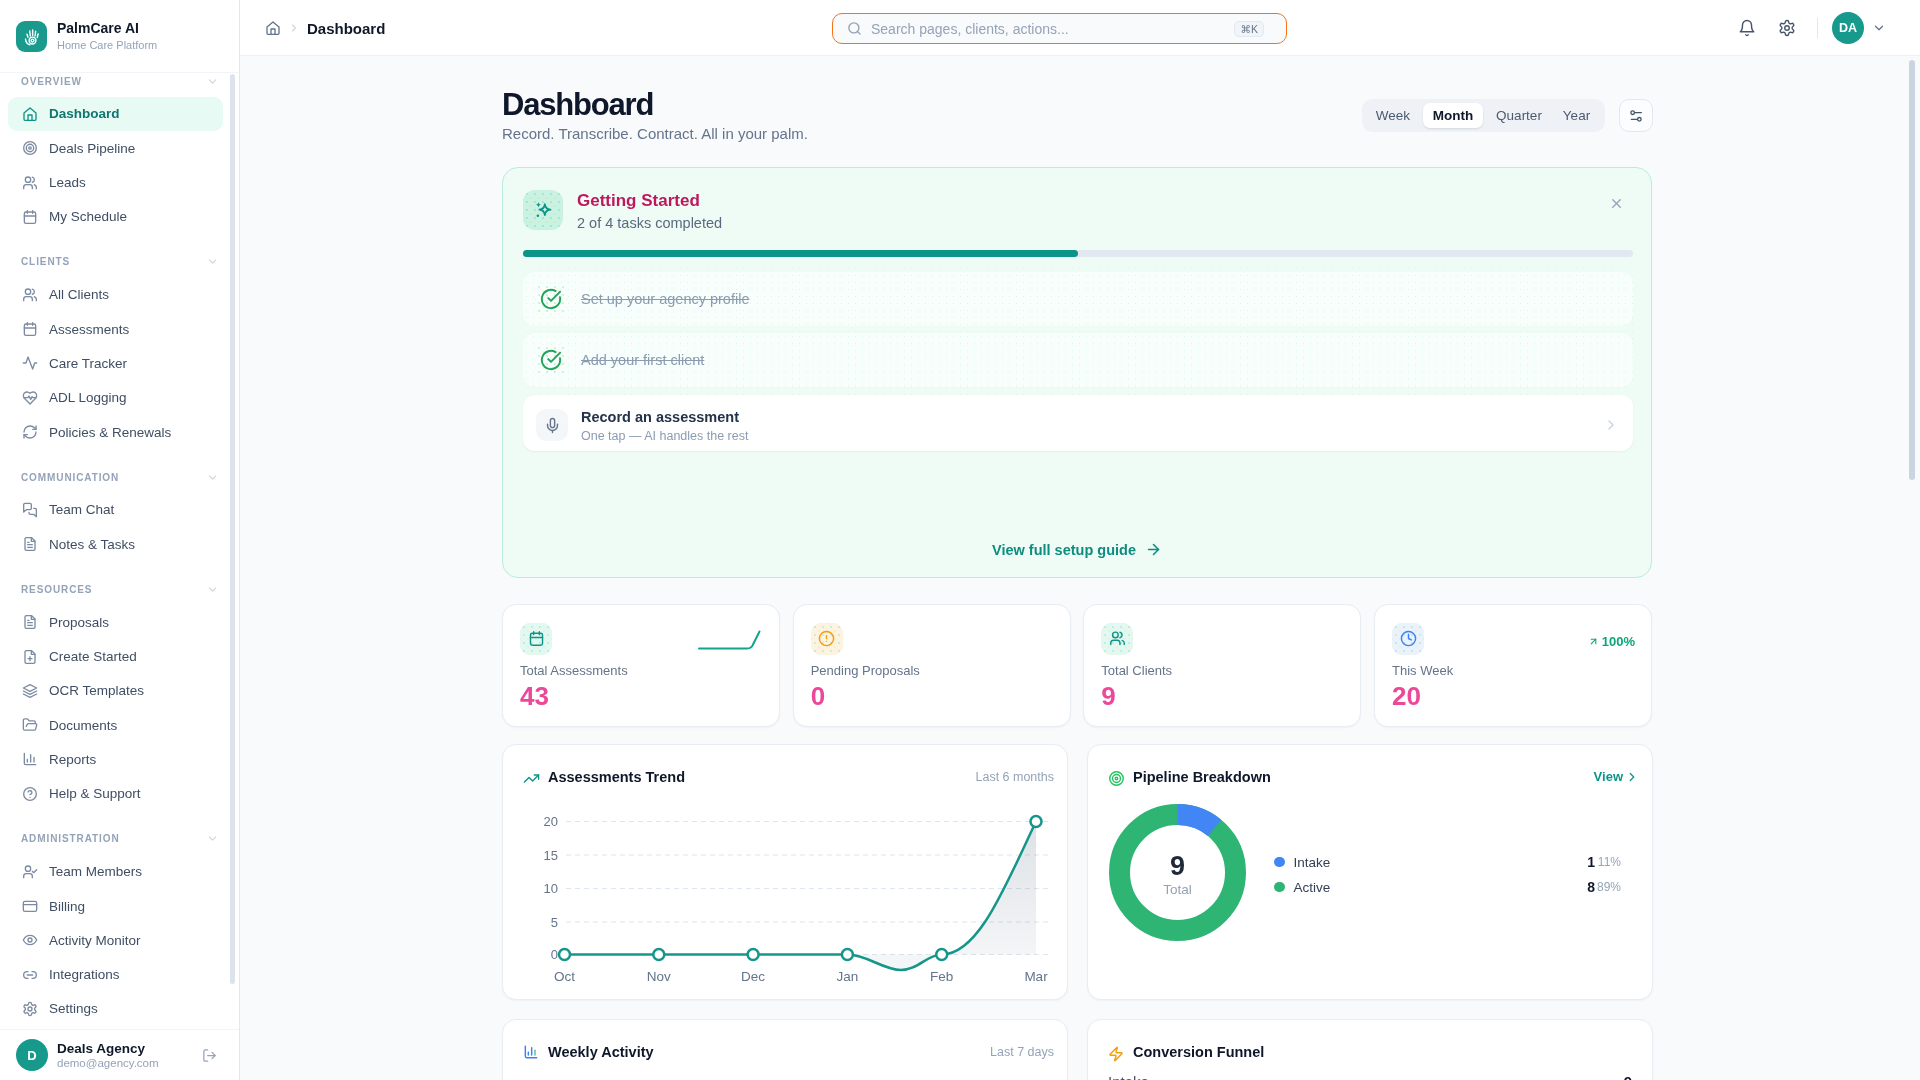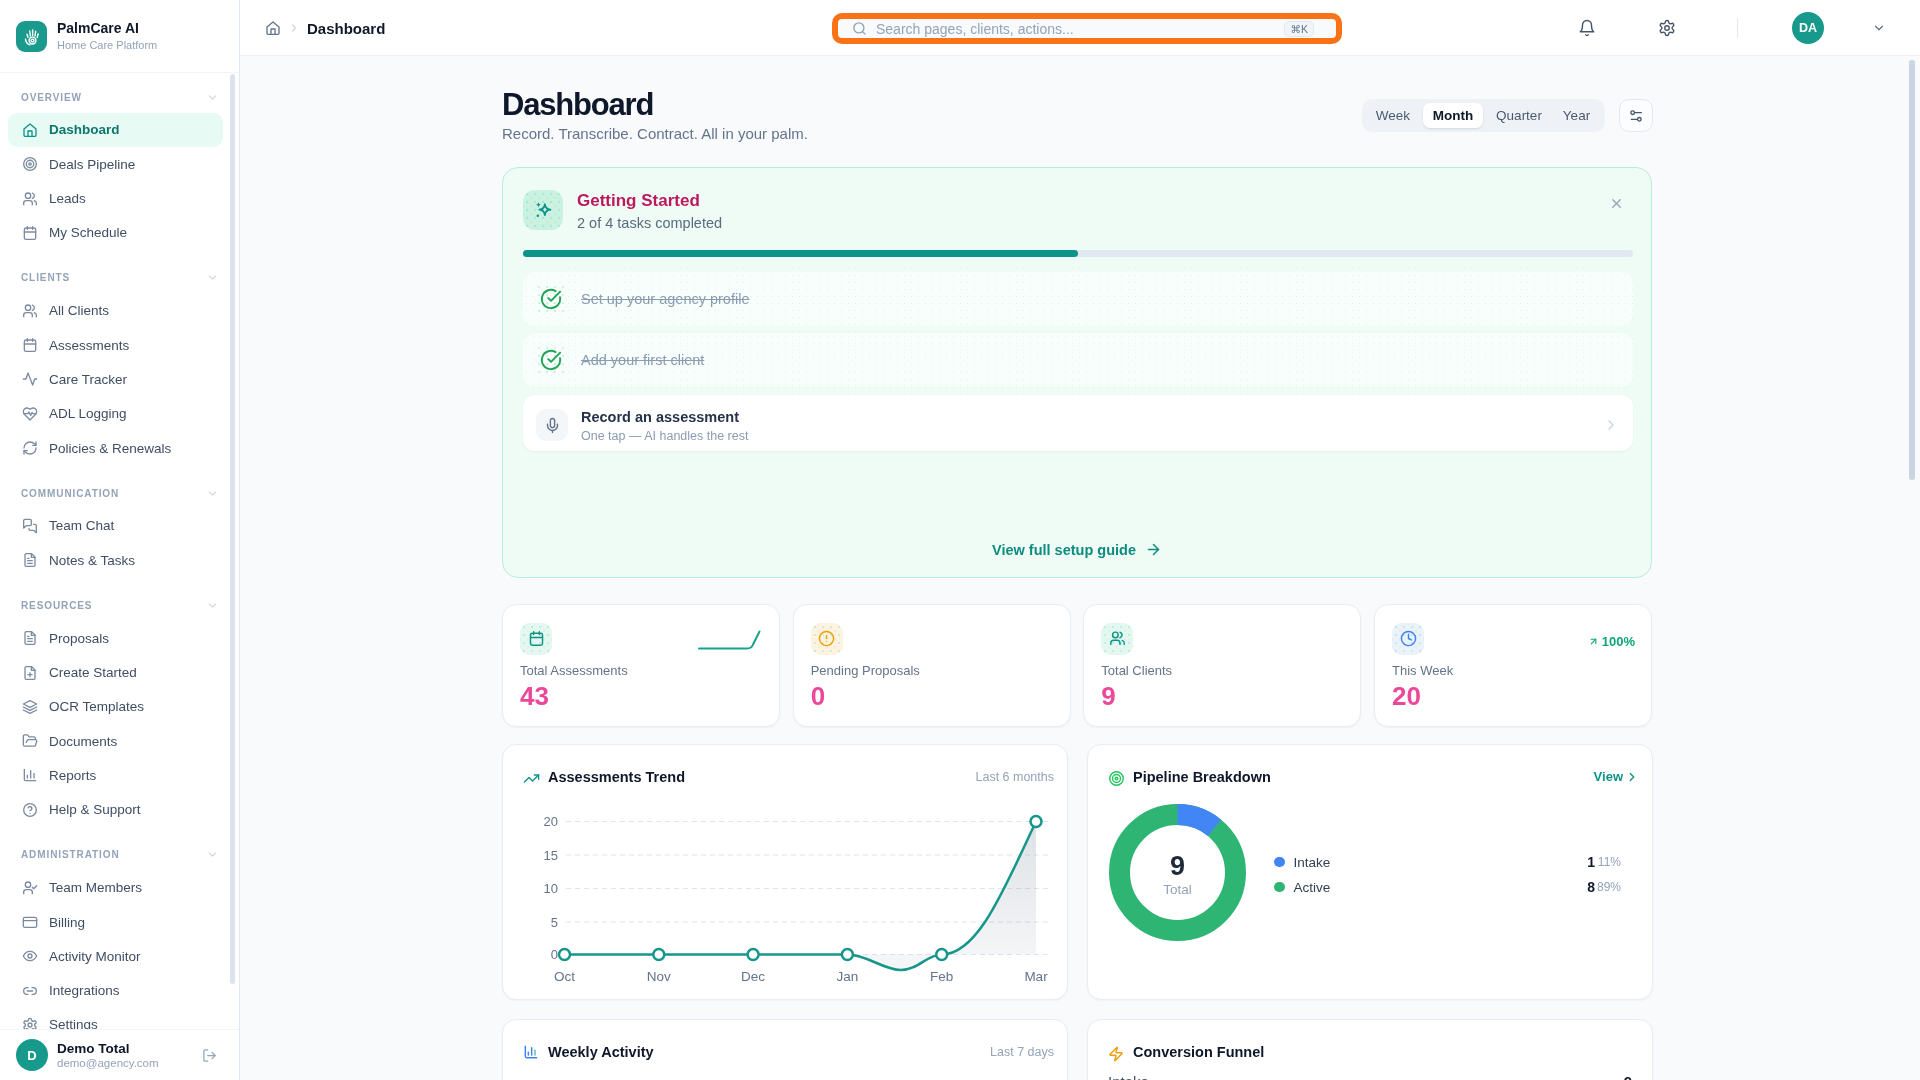--- a/index.html
+++ b/index.html
@@ -6,43 +6,43 @@
 html,body { width:1920px; height:1080px; overflow:hidden; }
 body { font-family:"Liberation Sans",sans-serif; background:#f8fafc; position:relative; }
 svg { display:block; }
 
 .sidebar { position:absolute; left:0; top:0; width:240px; height:1080px; background:#fff; border-right:1px solid #e2e8f0; z-index:20; }
 .logo-row { height:73px; border-bottom:1px solid #f1f5f9; display:flex; align-items:center; padding-left:16px; }
 .logo-box { width:31px; height:31px; border-radius:9px; background:#1a9a8c; display:flex; align-items:center; justify-content:center; margin-top:1px; }
 .logo-txt { margin-left:10px; }
 .logo-name { font-size:14px; font-weight:bold; color:#0f172a; line-height:17px; }
 .logo-sub { font-size:11px; color:#94a3b8; line-height:13px; margin-top:2px; }
-.nav { position:absolute; top:74px; left:0; right:0; bottom:51px; overflow:hidden; padding-top:16px; }
+.nav { position:absolute; top:74px; left:0; right:0; bottom:51px; overflow:hidden; }
 .nav-label { height:14px; margin:20.9px 20px 8.8px 21px; font-size:10px; font-weight:bold; letter-spacing:0.9px; color:#94a3b8; display:flex; align-items:center; justify-content:space-between; }
 .nav-label:first-child { margin-top:0; }
 .nav-item { height:34.3px; margin:0 16px 0 8px; border-radius:9px; display:flex; align-items:center; padding-left:14px; color:#3f4e63; font-size:13.5px; }
 .nav-item svg { color:#7c8ba1; margin-right:11px; flex:none; }
 .nav-item.active { background:#e7faf4; color:#0f766e; font-weight:bold; }
 .nav-item.active svg { color:#0d9488; }
 .sb-scroll { position:absolute; right:4px; top:74px; width:5px; height:910px; border-radius:3px; background:#dde3ec; }
 .user-row { position:absolute; left:0; right:0; bottom:0; height:51px; border-top:1px solid #f1f5f9; display:flex; align-items:center; padding-left:16px; background:#fff; }
 .user-av { width:32px; height:32px; border-radius:50%; background:#179a8b; color:#fff; font-size:13px; font-weight:bold; display:flex; align-items:center; justify-content:center; }
 .user-txt { margin-left:9px; flex:1; }
 .user-name { font-size:13.5px; font-weight:bold; color:#0f172a; line-height:15px; }
 .user-mail { font-size:11.5px; color:#94a3b8; line-height:13px; margin-top:1px; }
 .user-out { margin-right:22px; color:#94a3b8; }
 
 .topbar { position:absolute; left:240px; top:0; width:1680px; height:56px; background:#fff; border-bottom:1px solid #edf1f6; z-index:10; }
 .crumb { position:absolute; left:25px; top:0; height:56px; display:flex; align-items:center; color:#64748b; }
 .crumb .sep { margin:0 7px; color:#cbd5e1; }
 .crumb .cur { color:#0f172a; font-weight:bold; font-size:15px; }
-.search { position:absolute; left:592px; top:13px; width:510px; height:31px; border-radius:10px; background:#f8fafc; border:6px solid #f97316; display:flex; align-items:center; padding:0 8px 0 14px; }
+.search { position:absolute; left:592px; top:13px; width:455px; height:31px; border-radius:10px; background:#f8fafc; border:1px solid #f97316; display:flex; align-items:center; padding:0 8px 0 14px; }
 .search .ph { color:#94a3b8; font-size:14px; margin-left:9px; flex:1; }
 .kbd { background:#f1f5f9; border:1px solid #e2e8f0; border-radius:5px; font-size:10.5px; color:#64748b; padding:1px 5px; margin-right:14px; }
-.tb-right { position:absolute; right:34px; top:0; height:56px; display:flex; align-items:center; color:#475569;gap:40px; }
+.tb-right { position:absolute; right:34px; top:0; height:56px; display:flex; align-items:center; color:#475569; }
 .tb-ic { margin-left:22px; }
 .tb-div { width:1px; height:20px; background:#e2e8f0; margin:0 14px 0 21px; }
 .tb-av { width:32px; height:32px; border-radius:50%; background:#179a8b; color:#fff; font-size:12.5px; font-weight:bold; display:flex; align-items:center; justify-content:center; }
 .tb-chev { margin-left:8px; color:#64748b; }
 
 .main { position:absolute; left:240px; top:56px; width:1680px; height:1024px; overflow:hidden; }
 .wrap { position:absolute; left:262px; top:0; width:1150px; }
 .pg-title { position:absolute; top:32px; left:0; font-size:31px; font-weight:bold; color:#0f172a; letter-spacing:-1.2px; line-height:33px; }
 .pg-sub { position:absolute; top:69px; left:0; font-size:15px; color:#64748b; }
 .seg { position:absolute; top:43px; left:860px; width:243px; height:33px; background:#eef2f7; border-radius:10px; }
@@ -387,21 +387,21 @@
         <svg width="16" height="16" viewBox="0 0 24 24" fill="none" stroke="currentColor" stroke-width="2" stroke-linecap="round" stroke-linejoin="round">
           <use href="#i-gear"></use>
         </svg>
         <span>Settings</span>
       </div>
 </div>
   <div class="sb-scroll"></div>
   <div class="user-row">
     <div class="user-av">D</div>
     <div class="user-txt">
-      <div class="user-name">Demo Total</div>
+      <div class="user-name">Deals Agency</div>
       <div class="user-mail">demo@agency.com</div>
     </div>
     <svg class="user-out" width="15" height="15" viewBox="0 0 24 24" fill="none" stroke="currentColor" stroke-width="2" stroke-linecap="round" stroke-linejoin="round">
         <use href="#i-logout"></use>
       </svg>
   </div>
 </div>
 
 <div class="topbar">
   <div class="crumb">

